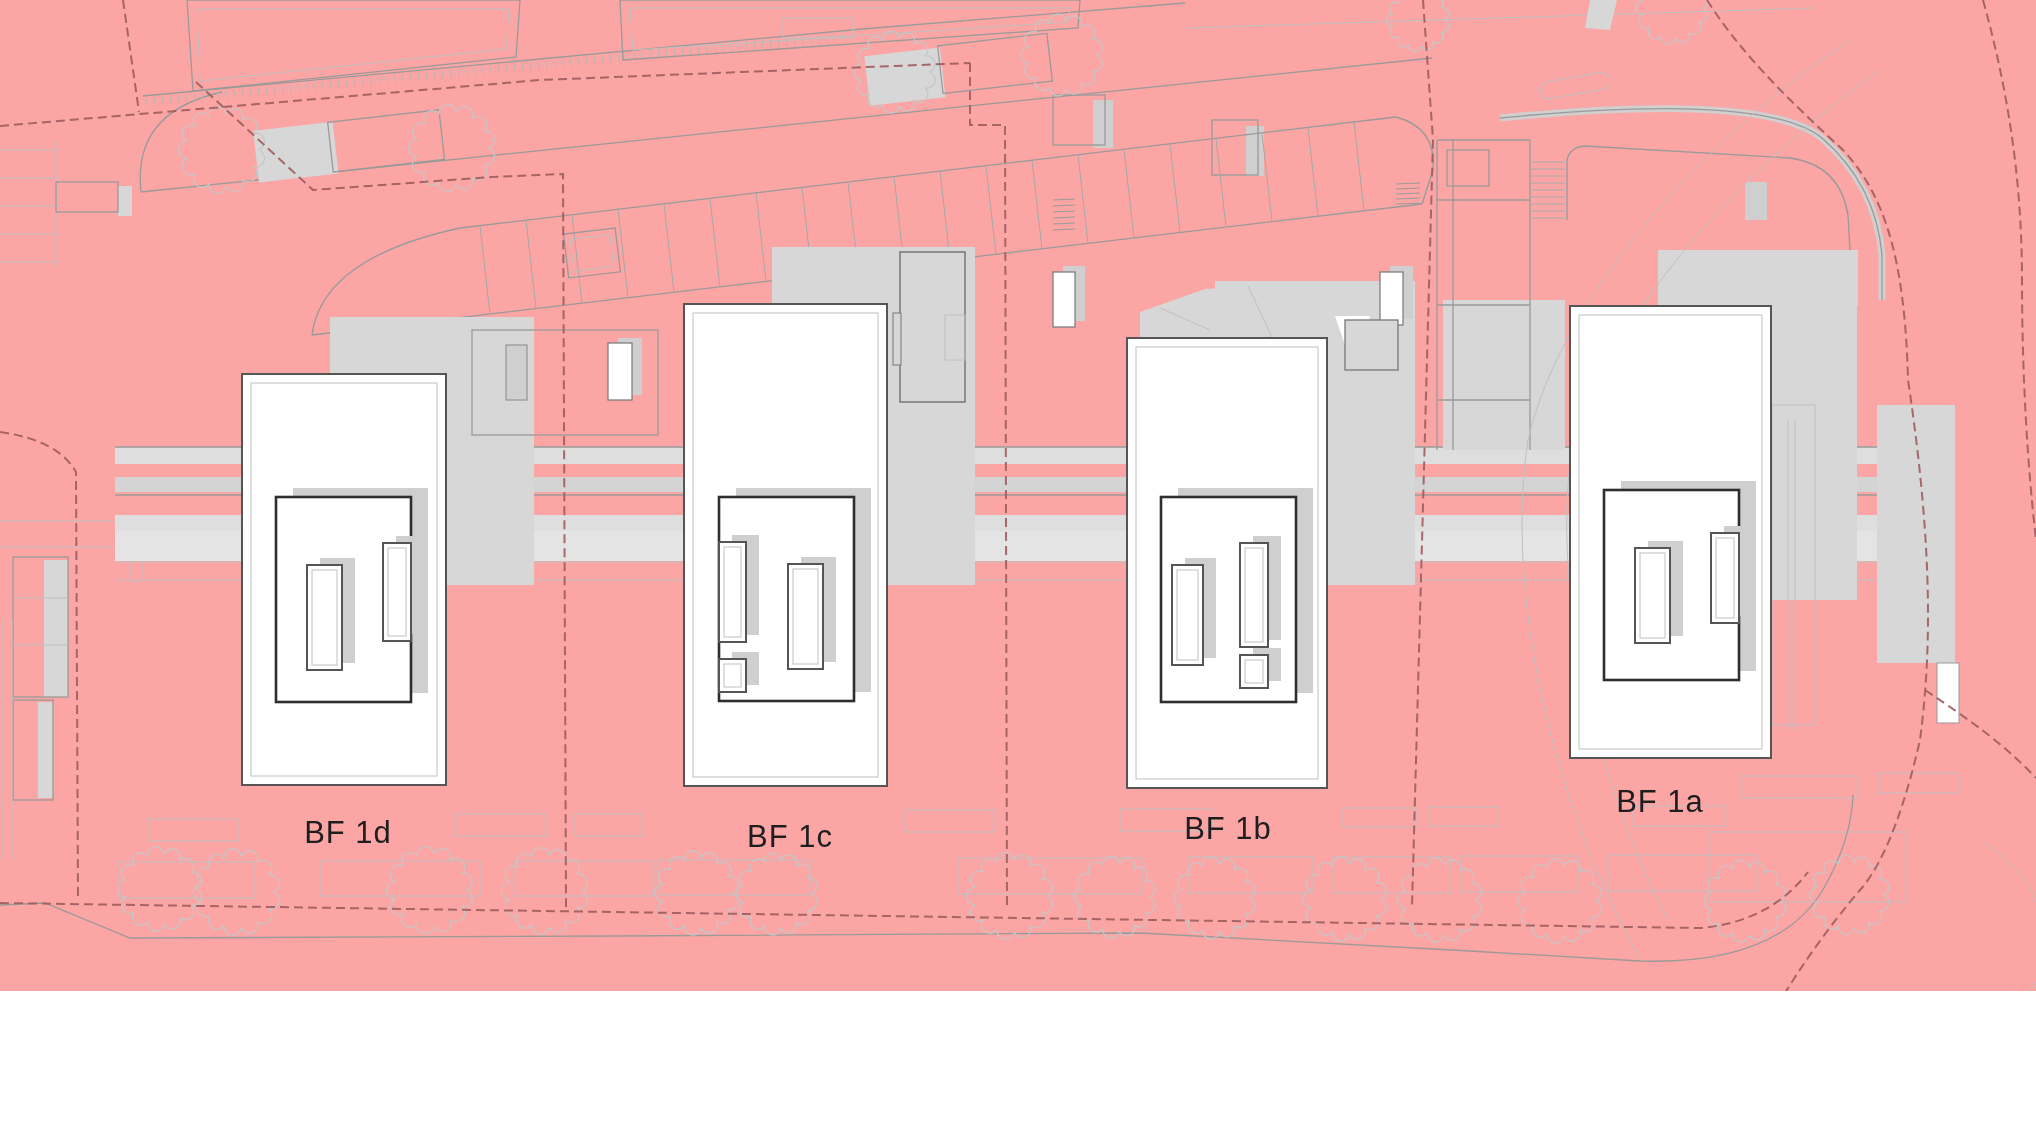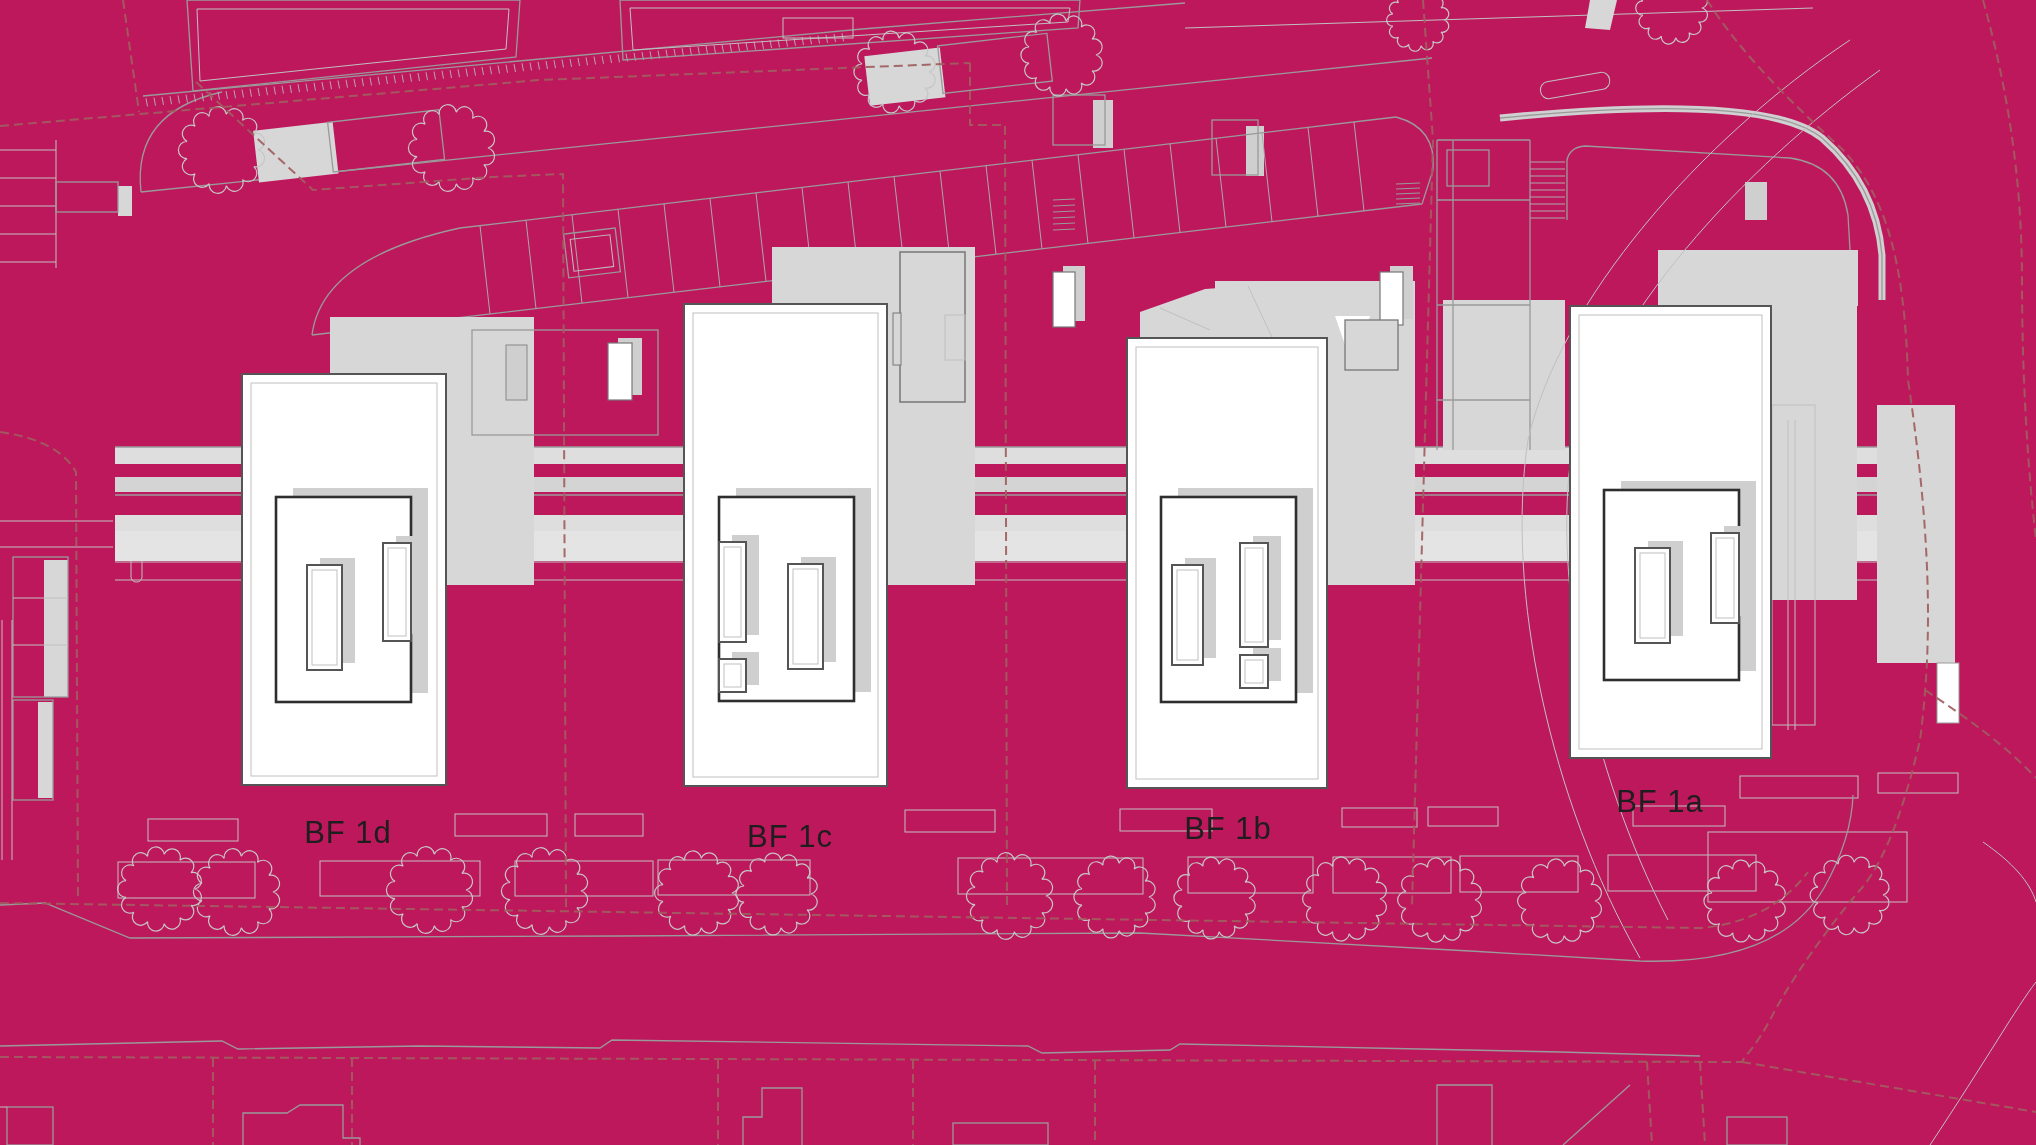--- a/index.html
+++ b/index.html
@@ -1,16 +1,16 @@
 <!DOCTYPE html>
 <html><head>
 <meta charset="utf-8">
 <style>
   html,body{margin:0;padding:0;background:#ffffff;}
-  .stage{width:2036px;height:1145px;background:#be185d;overflow:hidden;}
+  .stage{width:2036px;height:991px;background:#fca5a5;overflow:hidden;}
   svg{display:block;}
   .lbl{font-family:"Liberation Sans","DejaVu Sans",sans-serif;font-size:31px;letter-spacing:1px;fill:#1e1e1e;}
   .thin{stroke:#c0c0c0;stroke-width:1;fill:none;}
   .med{stroke:#9a9a9a;stroke-width:1.3;fill:none;}
   .dark{stroke:#555555;stroke-width:2;fill:#ffffff;}
   .bold{stroke:#2e2e2e;stroke-width:2.6;fill:#ffffff;}
   .sh{fill:#d7d7d7;stroke:none;}
   .sh2{fill:#cfcfcf;stroke:none;}
   .red{stroke:#a05e5e;stroke-width:2;fill:none;stroke-dasharray:9 5;opacity:.92;}
 </style>

